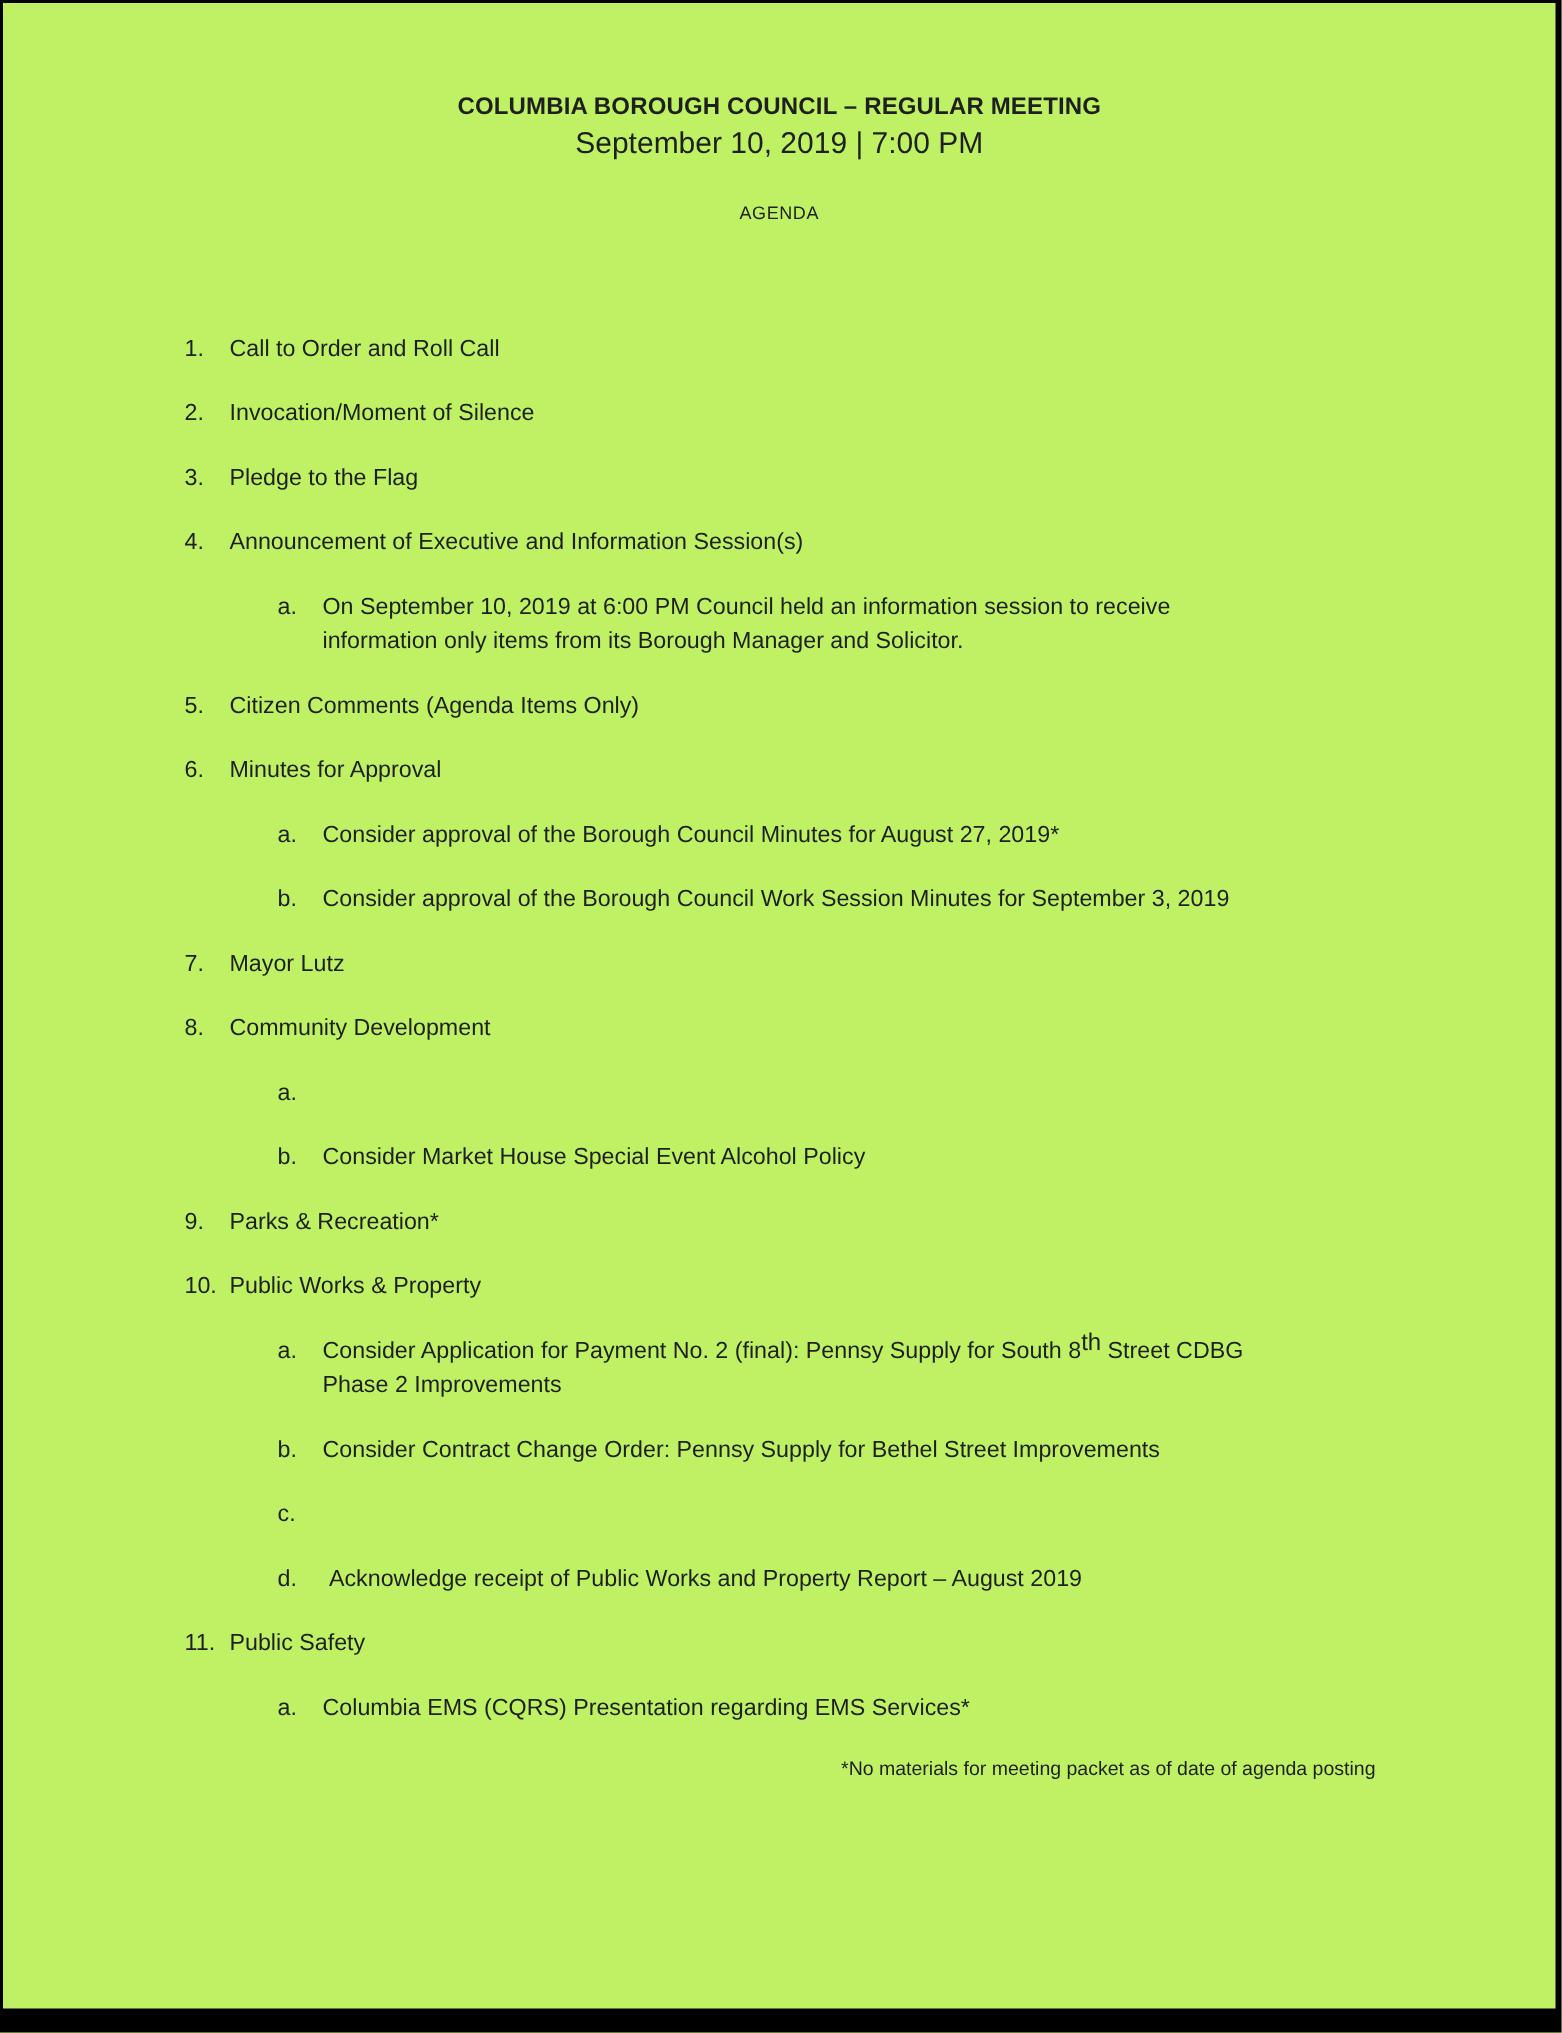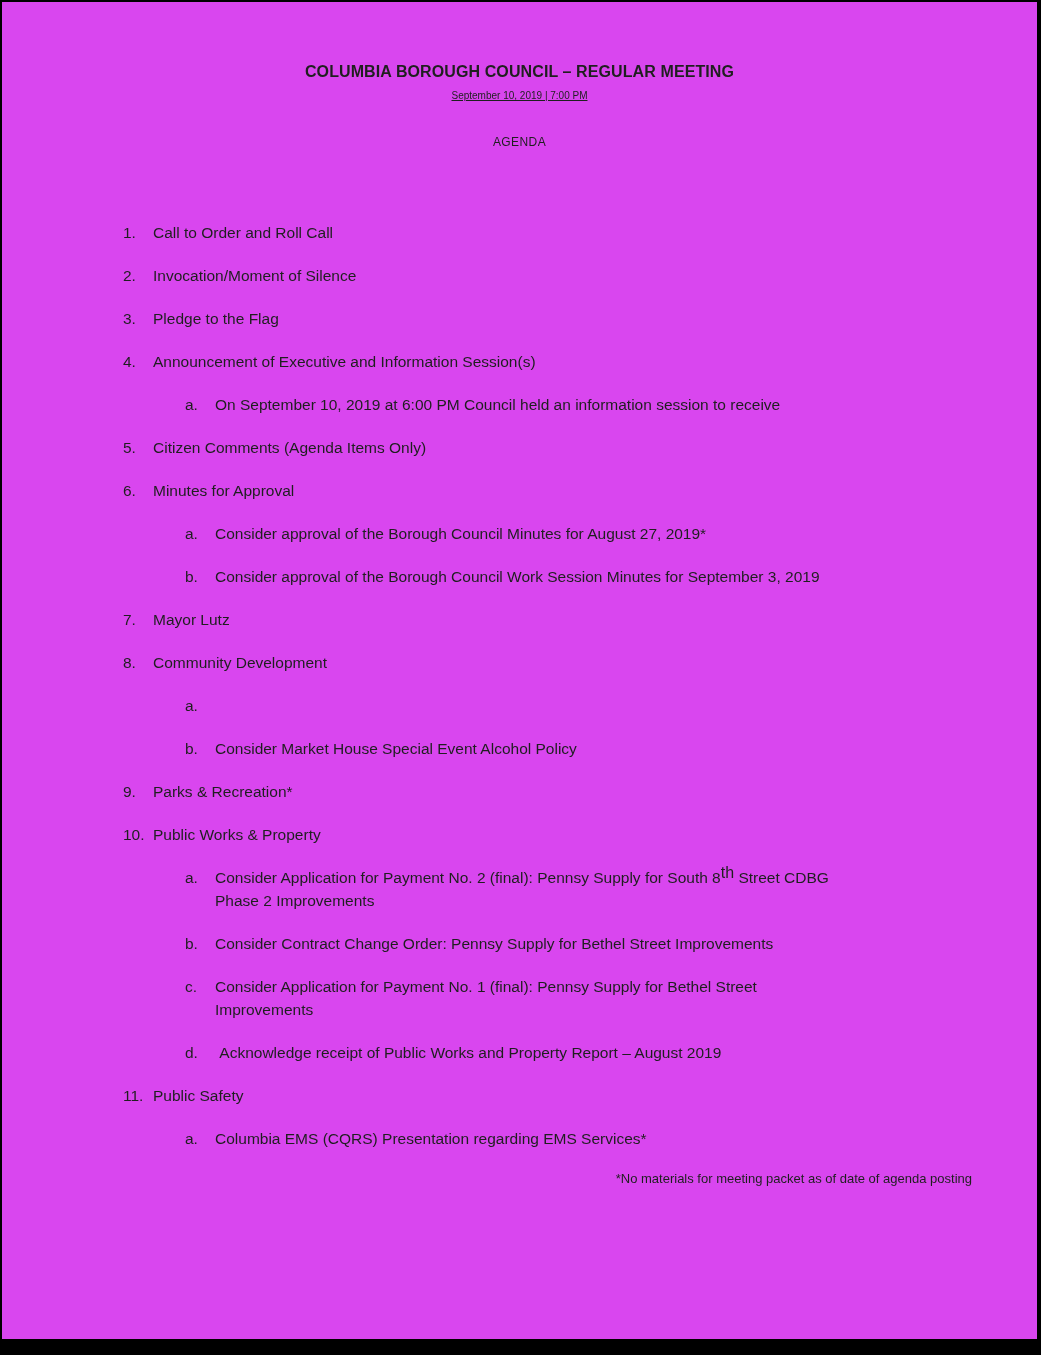--- a/index.html
+++ b/index.html
@@ -13,37 +13,36 @@
     position: relative;
     font-family: "Liberation Sans", "DejaVu Sans", sans-serif;
     color: #1f1f1f;
   }
   .page {
     position: absolute;
     top: 2px;
     left: 2px;
     right: 4px;
     bottom: 16px;
-    background: #d946ef;
+    background: #bef264;
     overflow: hidden;
   }
   .doc-header {
     padding-top: 58px;
     text-align: center;
   }
   .doc-title {
     font-size: 16px;
     font-weight: bold;
     line-height: 24px;
     letter-spacing: 0.1px;
   }
   .doc-datetime {
-    font-size: 10px;
+    font-size: 20px;
     line-height: 24px;
-    text-decoration: underline;
   }
   .doc-agenda-label {
     margin-top: 22px;
     font-size: 12px;
     line-height: 24px;
     letter-spacing: 0.4px;
   }
   .agenda {
     margin-top: 67px;
     padding-left: 121px;
@@ -75,21 +74,21 @@
   .line {
     white-space: pre-wrap;
   }
   .sup {
     font-size: 16px;
     vertical-align: baseline;
     position: relative;
     top: -5px;
   }
   .footnote {
-    padding-right: 65px;
+    padding-right: 120px;
     text-align: right;
     font-size: 13px;
     line-height: 17px;
   }
 </style>
 </head>
 <body>
 
 <div class="page">
 
@@ -118,20 +117,21 @@
 
     <div class="item">
       <span class="num">4.</span>
       <span class="txt">Announcement of Executive and Information Session(s)</span>
     </div>
 
     <div class="subitem">
       <span class="letter">a.</span>
       <div class="sub-lines">
         <div class="line">On September 10, 2019 at 6:00 PM Council held an information session to receive</div>
+        <div class="line">information only items from its Borough Manager and Solicitor.</div>
       </div>
     </div>
 
     <div class="item">
       <span class="num">5.</span>
       <span class="txt">Citizen Comments (Agenda Items Only)</span>
     </div>
 
     <div class="item">
       <span class="num">6.</span>
@@ -193,24 +193,20 @@
 
     <div class="subitem">
       <span class="letter">b.</span>
       <div class="sub-lines">
         <div class="line">Consider Contract Change Order: Pennsy Supply for Bethel Street Improvements</div>
       </div>
     </div>
 
     <div class="subitem">
       <span class="letter">c.</span>
-      <div class="sub-lines">
-        <div class="line">Consider Application for Payment No. 1 (final): Pennsy Supply for Bethel Street</div>
-        <div class="line">Improvements</div>
-      </div>
     </div>
 
     <div class="subitem">
       <span class="letter">d.</span>
       <div class="sub-lines">
         <div class="line"> Acknowledge receipt of Public Works and Property Report – August 2019</div>
       </div>
     </div>
 
     <div class="item">

